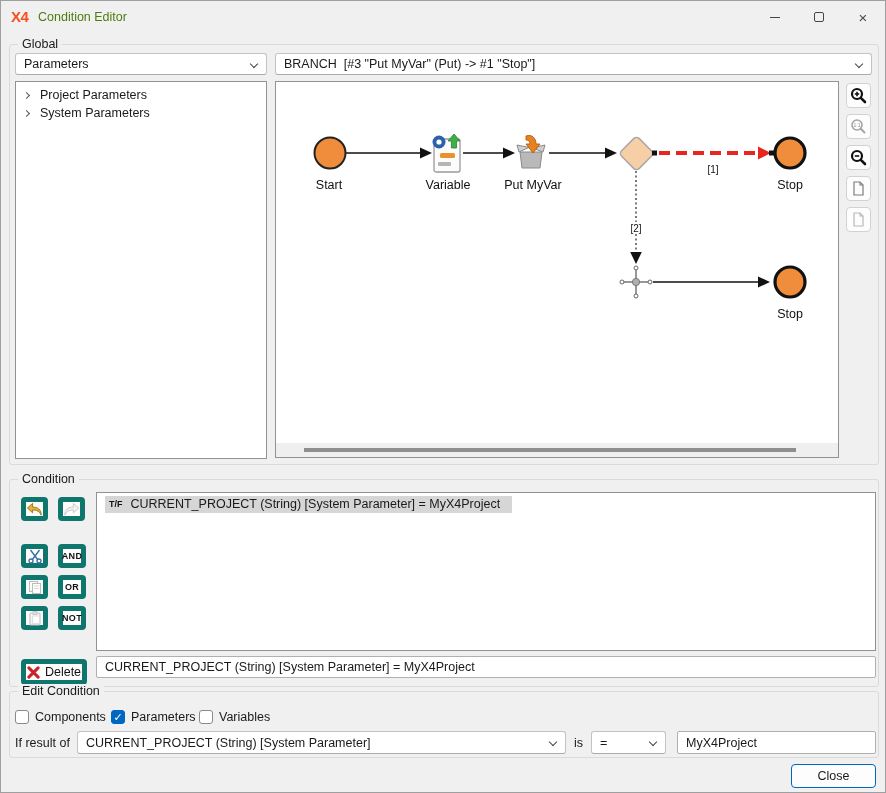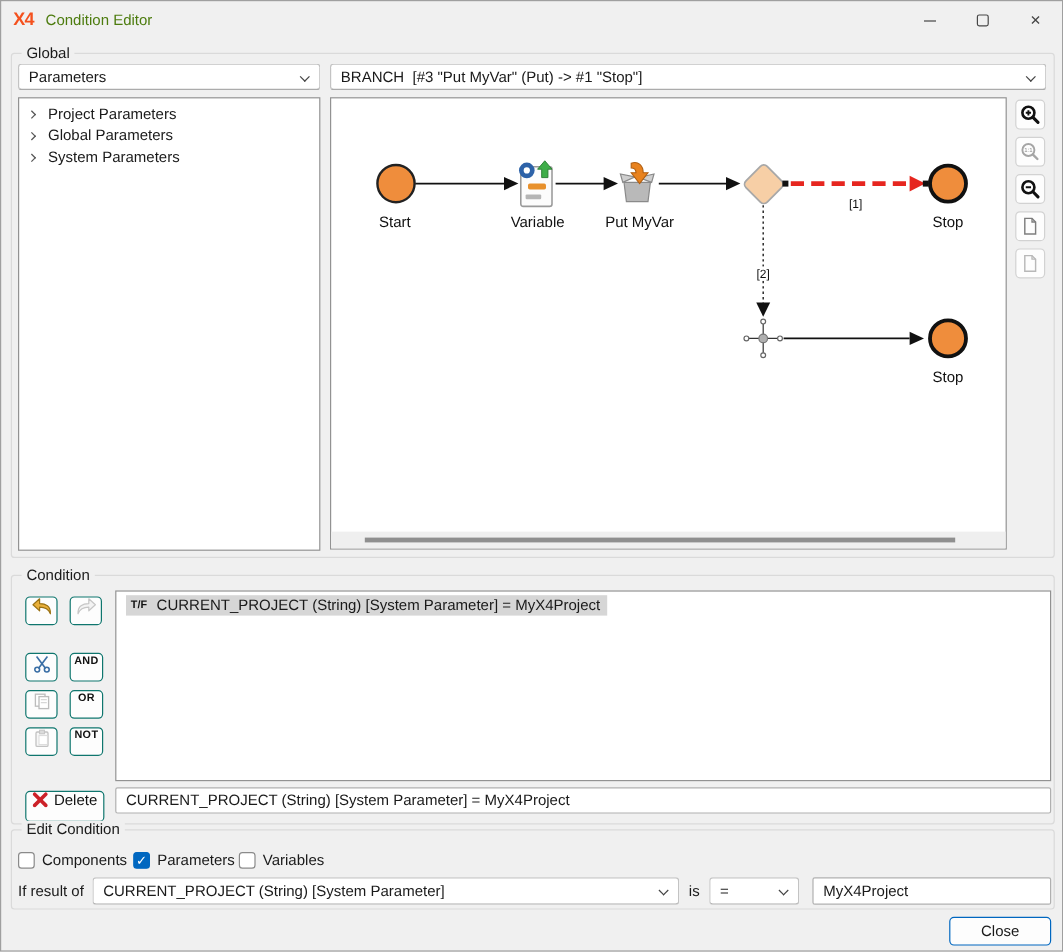--- a/index.html
+++ b/index.html
@@ -44,28 +44,28 @@
   .tree-item { display:flex; align-items:center; height:18px; padding-left:8px; cursor:default; }
   .tree-chev { width:5px; height:5px; border-right:1.4px solid #565656; border-bottom:1.4px solid #565656;
                transform:rotate(-45deg); margin-right:11px; flex:none; }
   .tree-label { font-size:12.5px; }
 
   
   .tool-btn { width:25px; height:25px; background:#fdfdfd; border:1px solid #d2d2d2; border-radius:4px;
               display:flex; align-items:center; justify-content:center; }
 
   
-  .cbtn { background:#fdfdfd; border:1px solid #0f766e; border-radius:4px;
-          display:flex; align-items:flex-start; justify-content:center; }
+  .cbtn { background:#fdfdfd; border:5px solid #0f766e; border-radius:4px;
+          display:flex; align-items:center; justify-content:center; }
   .op-label { font-size:9px; font-weight:bold; letter-spacing:0.3px; color:#111; }
   .delete-btn { gap:5px; font-size:12.5px; color:#111;margin-top:8px; }
 
   
   .cond-row { display:inline-flex; align-items:center; gap:8px; background:#d6d6d6;
-              margin:3px 0 0 8px; padding:1px 6px 2px 4px; font-size:12.5px; }
+              margin:3px 0 0 8px; padding:1px 12px 2px 4px; font-size:12.5px; }
   .tf-badge { font-size:9px; font-weight:bold; color:#111; }
 
   
   .cb-wrap { display:flex; align-items:center; gap:6px; }
   .cb-box { width:14px; height:14px; border:1px solid #8a8a8a; border-radius:3px; background:#fff;
             display:flex; align-items:center; justify-content:center; color:transparent; font-size:11px; }
   .cb-wrap.checked .cb-box { background:#0067c0; border-color:#0067c0; color:#fff; }
   .cb-label { font-size:12.5px; }
 
   .close-btn { background:#fdfdfd; border:1px solid #0067c0; border-radius:4px;
@@ -104,24 +104,20 @@
   <span class="chev-down"></span>
 </div>
 
 <div class="abs panel" style="left:14px; top:80px; width:252px; height:378px; padding-top:4px;">
   <div class="tree-item">
     <span class="tree-chev"></span>
     <span class="tree-label">Project Parameters</span>
   </div>
   <div class="tree-item">
     <span class="tree-chev"></span>
-    <span class="tree-label">Global Parameters</span>
-  </div>
-  <div class="tree-item">
-    <span class="tree-chev"></span>
     <span class="tree-label">System Parameters</span>
   </div>
 </div>
 
 <div class="abs panel" style="left:274px; top:80px; width:564px; height:377px;">
   <svg width="562" height="360" viewBox="0 0 562 360">
 
     <g>
       <line x1="70" y1="71" x2="146" y2="71" stroke="#111" stroke-width="1.4"></line>
       <polygon points="156,71 144,65.5 144,76.5" fill="#111"></polygon>

